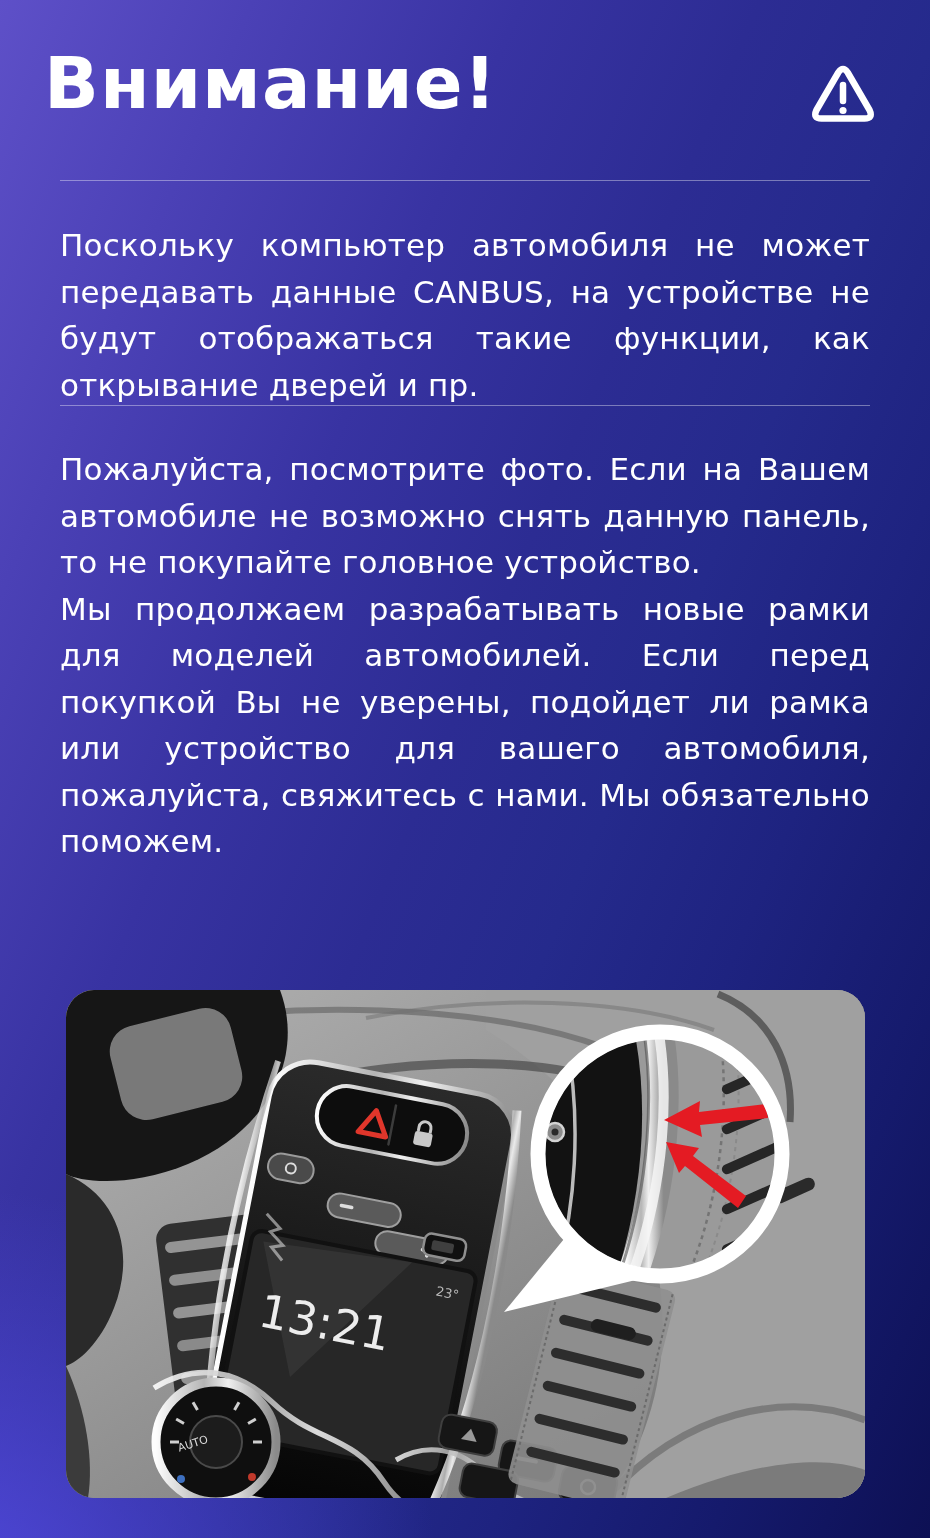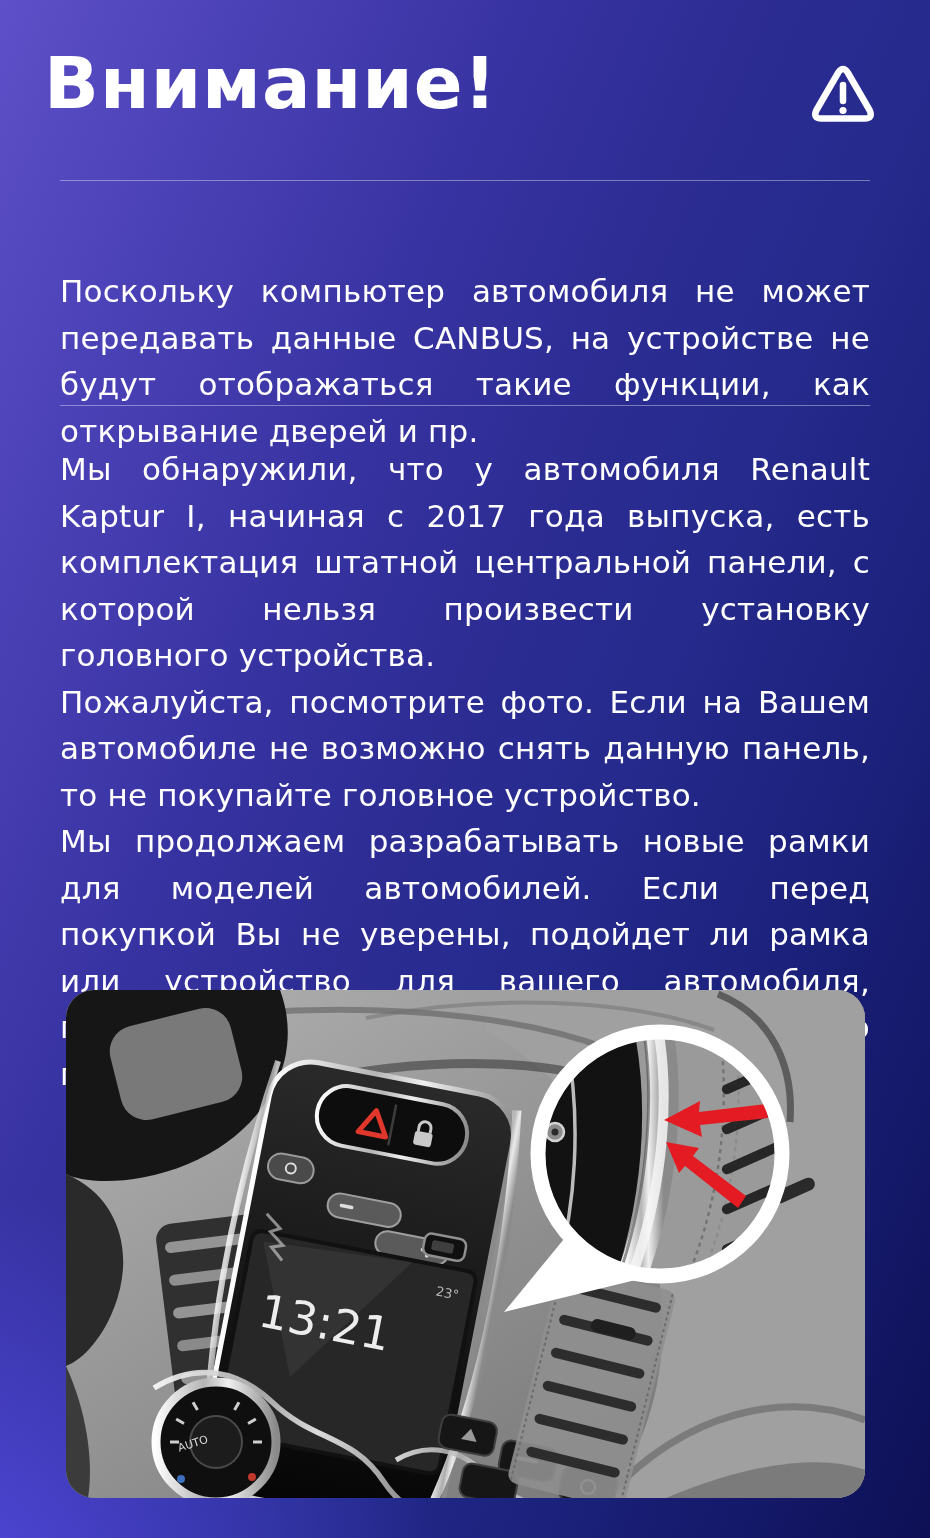--- a/index.html
+++ b/index.html
@@ -18,21 +18,21 @@
     position:absolute;left:44px;top:46px;margin:0;
     font-size:72px;line-height:1.05;font-weight:700;letter-spacing:1px;color:var(--text);
   }
   .warn-icon{position:absolute;right:55px;top:64px;width:64px;height:58px;}
   .divider{position:absolute;left:60px;width:810px;height:1px;background:var(--divider);}
   .d1{top:180px;} .d2{top:405px;}
   .para,.pblock p{
     margin:0;font-size:31px;line-height:46.5px;font-weight:400;color:var(--text);
     text-align:justify;text-justify:inter-word;letter-spacing:.2px;
   }
-  .p1{position:absolute;left:60px;top:222px;width:810px;margin-top:46px;}
+  .p1{position:absolute;left:60px;top:222px;width:810px;}
   .pblock{position:absolute;left:60px;top:446px;width:810px;}
   .photo{
     position:absolute;left:66px;top:990px;width:799px;height:508px;margin:0;
     border-radius:28px;overflow:hidden;background:#8d8d8d;
   }
   .photo svg{display:block;width:799px;height:508px;}
   .svg-label{font-family:"DejaVu Sans",sans-serif;}
 </style>
 </head>
 <body>
@@ -47,21 +47,20 @@
     <circle cx="32" cy="46.5" r="3.6" fill="#ffffff"></circle>
   </svg>
 
   <div class="divider d1"></div>
 
   <p class="para p1">Поскольку компьютер автомобиля не может передавать данные CANBUS, на устройстве не будут отображаться такие функции, как открывание дверей и пр.</p>
 
   <div class="divider d2"></div>
 
   <div class="pblock">
-    <p>Мы обнаружили, что у автомобиля Renault Kaptur I, начиная с 2017 года выпуска, есть комплектация штатной центральной панели, с которой нельзя произвести установку головного устройства.</p>
     <p>Пожалуйста, посмотрите фото. Если на Вашем автомобиле не возможно снять данную панель, то не покупайте головное устройство.</p>
     <p>Мы продолжаем разрабатывать новые рамки для моделей автомобилей. Если перед покупкой Вы не уверены, подойдет ли рамка или устройство для вашего автомобиля, пожалуйста, свяжитесь с нами. Мы обязательно поможем.</p>
   </div>
 
   <figure class="photo">
     <svg viewBox="0 0 799 508">
       <defs>
         <linearGradient id="gBase" x1="0" y1="0" x2="1" y2="1">
           <stop offset="0" stop-color="#b3b3b3"></stop>
             <stop offset=".55" stop-color="#8d8d8d"></stop>

